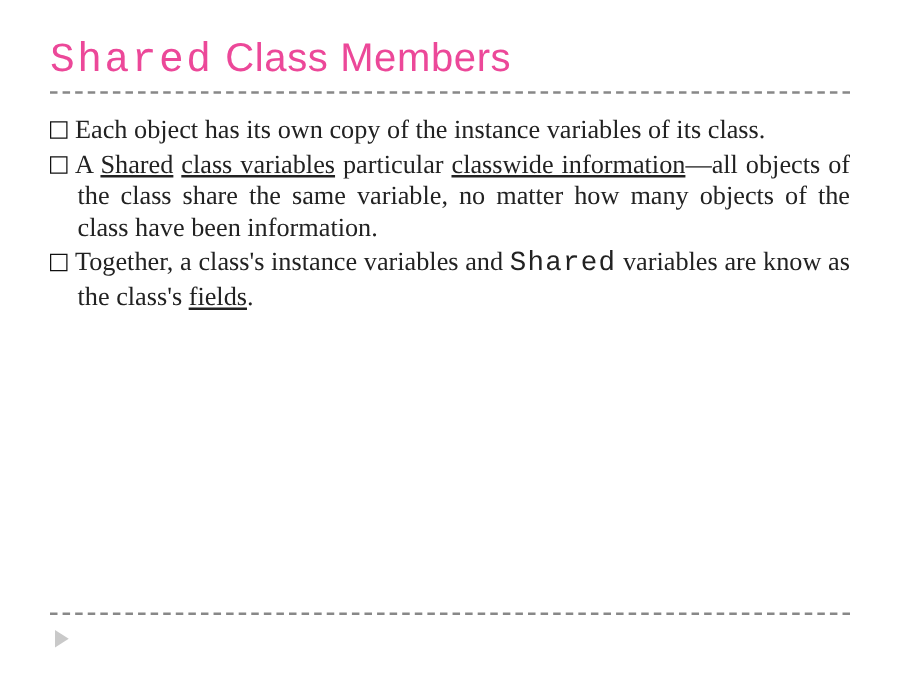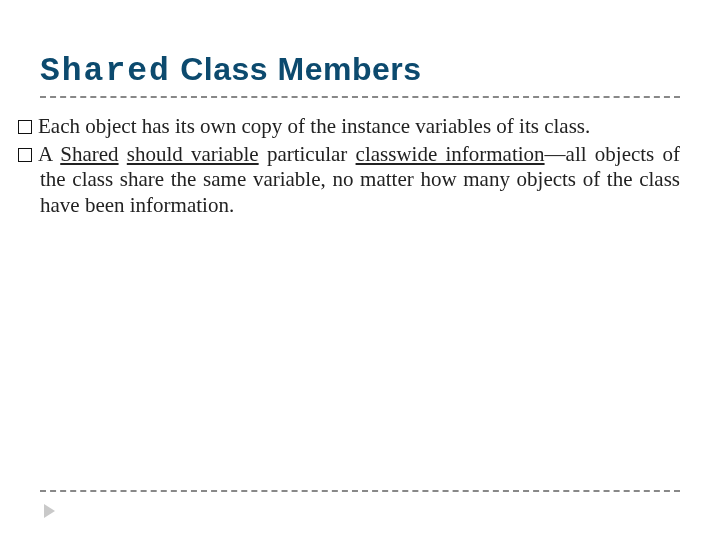--- a/index.html
+++ b/index.html
@@ -1,40 +1,40 @@
 <!DOCTYPE html>
 <html><head>
 <meta charset="utf-8">
 <style>
   * { margin: 0; padding: 0; box-sizing: border-box; }
   html, body { width: 720px; height: 540px; background: #ffffff; font-family: Georgia, 'Times New Roman', serif; color: #222; }
   .slide { position: relative; width: 720px; height: 540px; padding: 28px 40px 40px 40px; }
   .title {
     font-size: 32px;
-    color: #0c4a6e;
+    color: #ec4899;
     letter-spacing: 0.5px;
     margin-bottom: 6px;
-    font-weight: 700;
+    font-weight: 400;
     font-family: Verdana, Geneva, sans-serif;
-    margin-top: 23px;
   }
   .title .mono {
     font-family: 'Courier New', Courier, monospace;
     letter-spacing: 2px;
     font-size: 33px;
   }
   .hr {
     border: none;
     border-top: 2px dashed #888;
     margin-bottom: 16px;
     width: 100%;
   }
   .body { font-size: 21px; line-height: 1.22; }
   .item {
     text-indent: -22px;
+    padding-left: 22px;
     text-align: justify;
     margin-bottom: 2px;
   }
   .chk {
     font-family: Arial, sans-serif;
     display: inline-block;
     width: 14px;
     height: 14px;
     border: 1px solid #111;
     margin-right: 6px;
@@ -75,22 +75,25 @@
   <hr class="hr">
 
   <div class="body">
 
     <p class="item">
       <span class="chk"></span><span>Each object has its own copy of the instance variables of its class.</span>
     </p>
 
 
     <p class="item">
-      <span class="chk"></span><span>A </span><span class="u">Shared</span><span> </span><span class="u">should variable</span><span> particular </span><span class="u">classwide information</span><span>—all objects of the class share the same variable, no matter how many objects of the class have been information.</span>
+      <span class="chk"></span><span>A </span><span class="u">Shared</span><span> </span><span class="u">class variables</span><span> particular </span><span class="u">classwide information</span><span>—all objects of the class share the same variable, no matter how many objects of the class have been information.</span>
     </p>
 
+    <p class="item">
+      <span class="chk"></span><span>Together, a class's instance variables and </span><span class="mono2">Shared</span><span> variables are know as the class's </span><span class="u">fields</span><span>.</span>
+    </p>
 
   </div>
 
   <div class="footer-line"></div>
   <div class="footer-arrow"></div>
 
 </div>
 
 </body></html>

